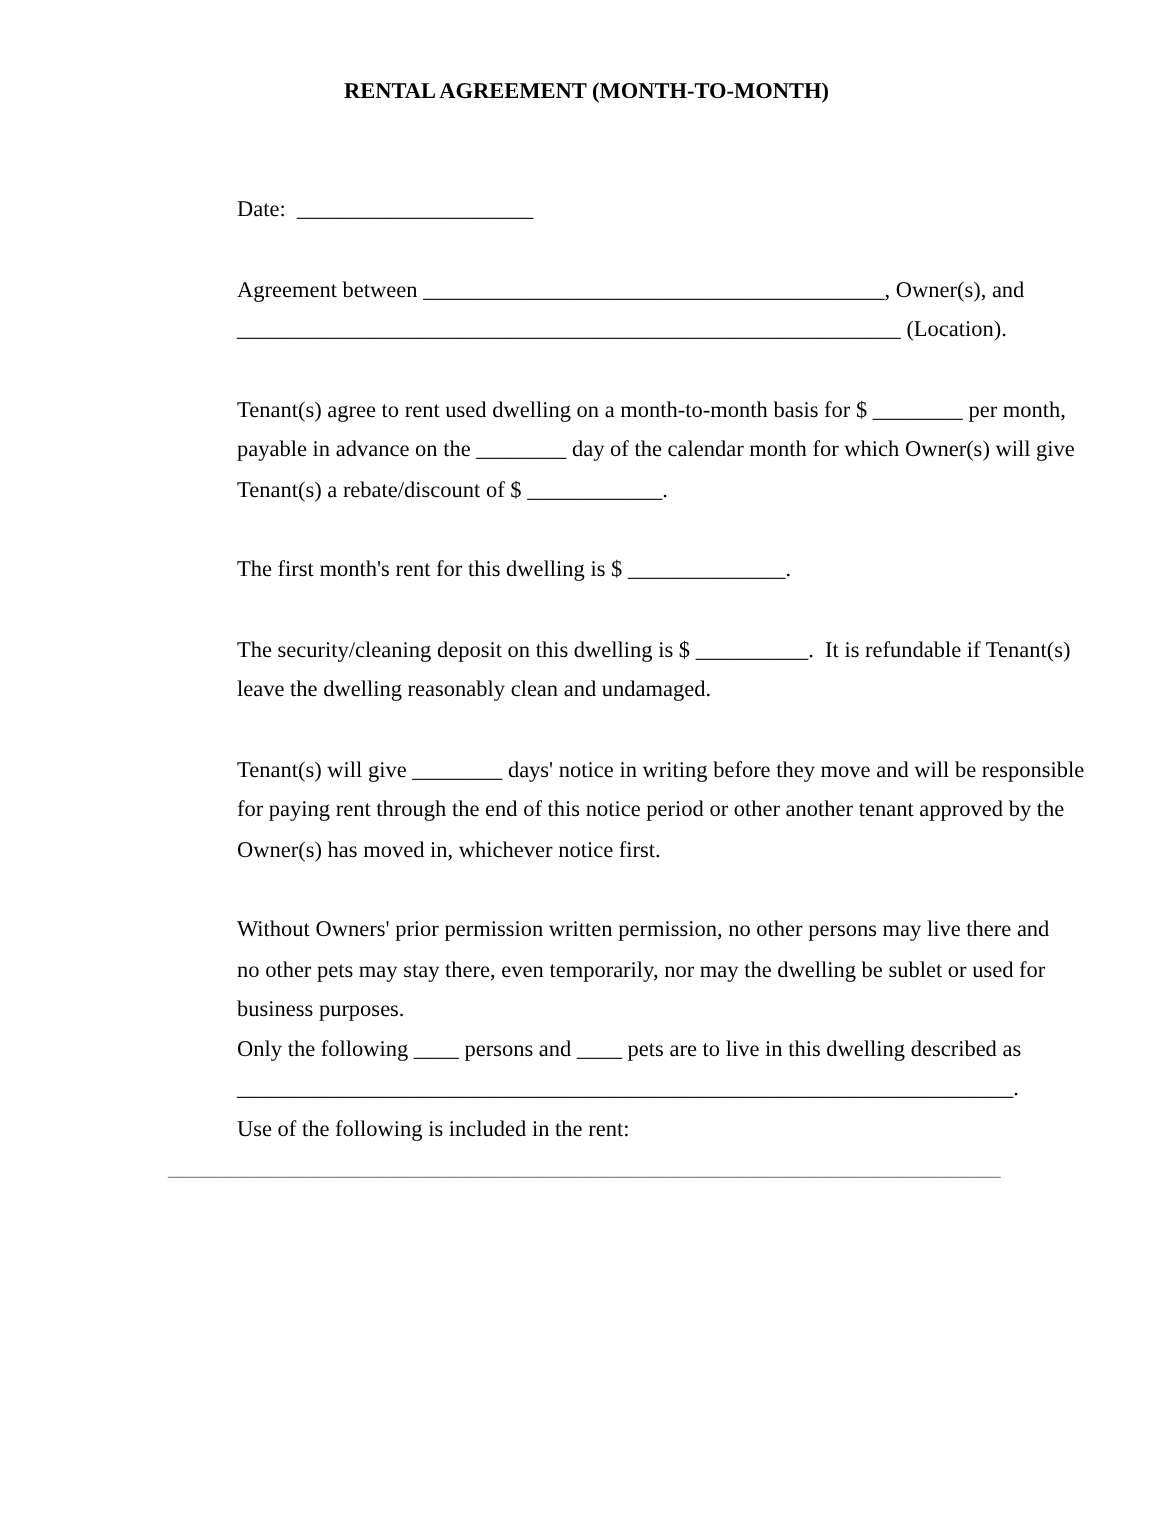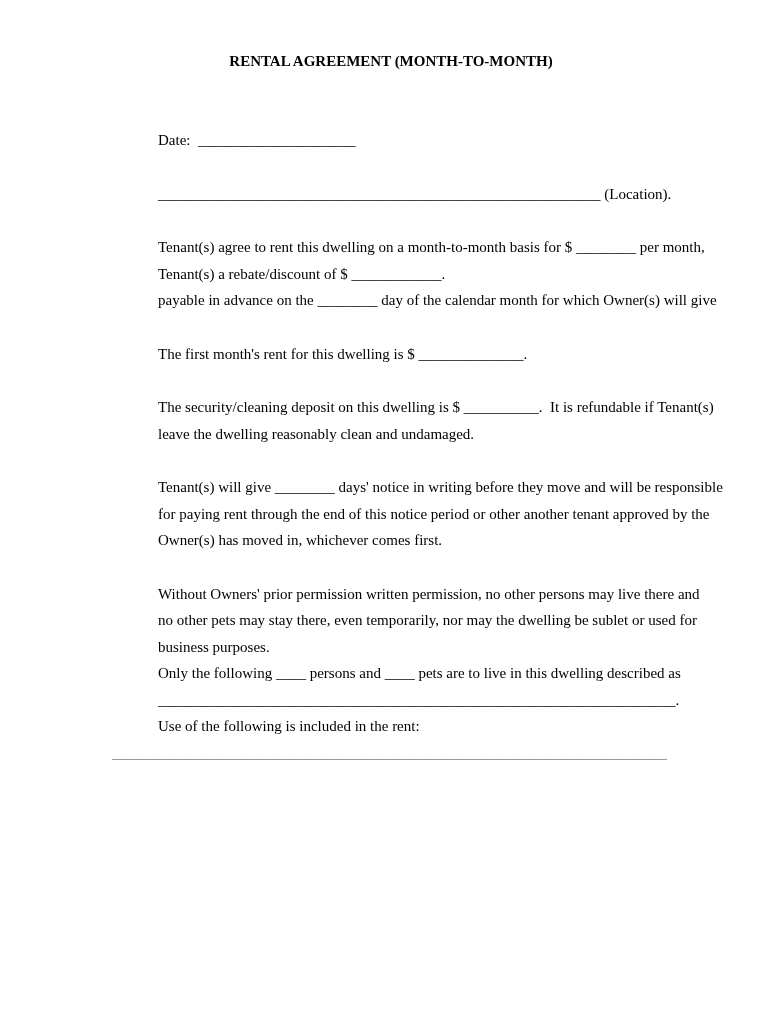--- a/index.html
+++ b/index.html
@@ -50,42 +50,43 @@
 
 <div class="sheet">
 
   <h1 class="doc-title">RENTAL AGREEMENT (MONTH-TO-MONTH)</h1>
 
   <div class="para">
     <div class="line">Date:  _____________________</div>
   </div>
 
   <div class="para">
+    <div class="line">Agreement between _________________________________________, Owner(s), and</div>
     <div class="line">___________________________________________________________ (Location).</div>
   </div>
 
   <div class="para">
-    <div class="line">Tenant(s) agree to rent this dwelling on a month-to-month basis for $ ________ per month,</div>
+    <div class="line">Tenant(s) agree to rent used dwelling on a month-to-month basis for $ ________ per month,</div>
+    <div class="line">payable in advance on the ________ day of the calendar month for which Owner(s) will give</div>
     <div class="line">Tenant(s) a rebate/discount of $ ____________.</div>
-    <div class="line">payable in advance on the ________ day of the calendar month for which Owner(s) will give</div>
   </div>
 
   <div class="para">
     <div class="line">The first month's rent for this dwelling is $ ______________.</div>
   </div>
 
   <div class="para">
     <div class="line">The security/cleaning deposit on this dwelling is $ __________.  It is refundable if Tenant(s)</div>
     <div class="line">leave the dwelling reasonably clean and undamaged.</div>
   </div>
 
   <div class="para">
     <div class="line">Tenant(s) will give ________ days' notice in writing before they move and will be responsible</div>
     <div class="line">for paying rent through the end of this notice period or other another tenant approved by the</div>
-    <div class="line">Owner(s) has moved in, whichever comes first.</div>
+    <div class="line">Owner(s) has moved in, whichever notice first.</div>
   </div>
 
 
   <div class="para tight">
     <div class="line">Without Owners' prior permission written permission, no other persons may live there and</div>
     <div class="line">no other pets may stay there, even temporarily, nor may the dwelling be sublet or used for</div>
     <div class="line">business purposes.</div>
   </div>
 
   <div class="para tight">

